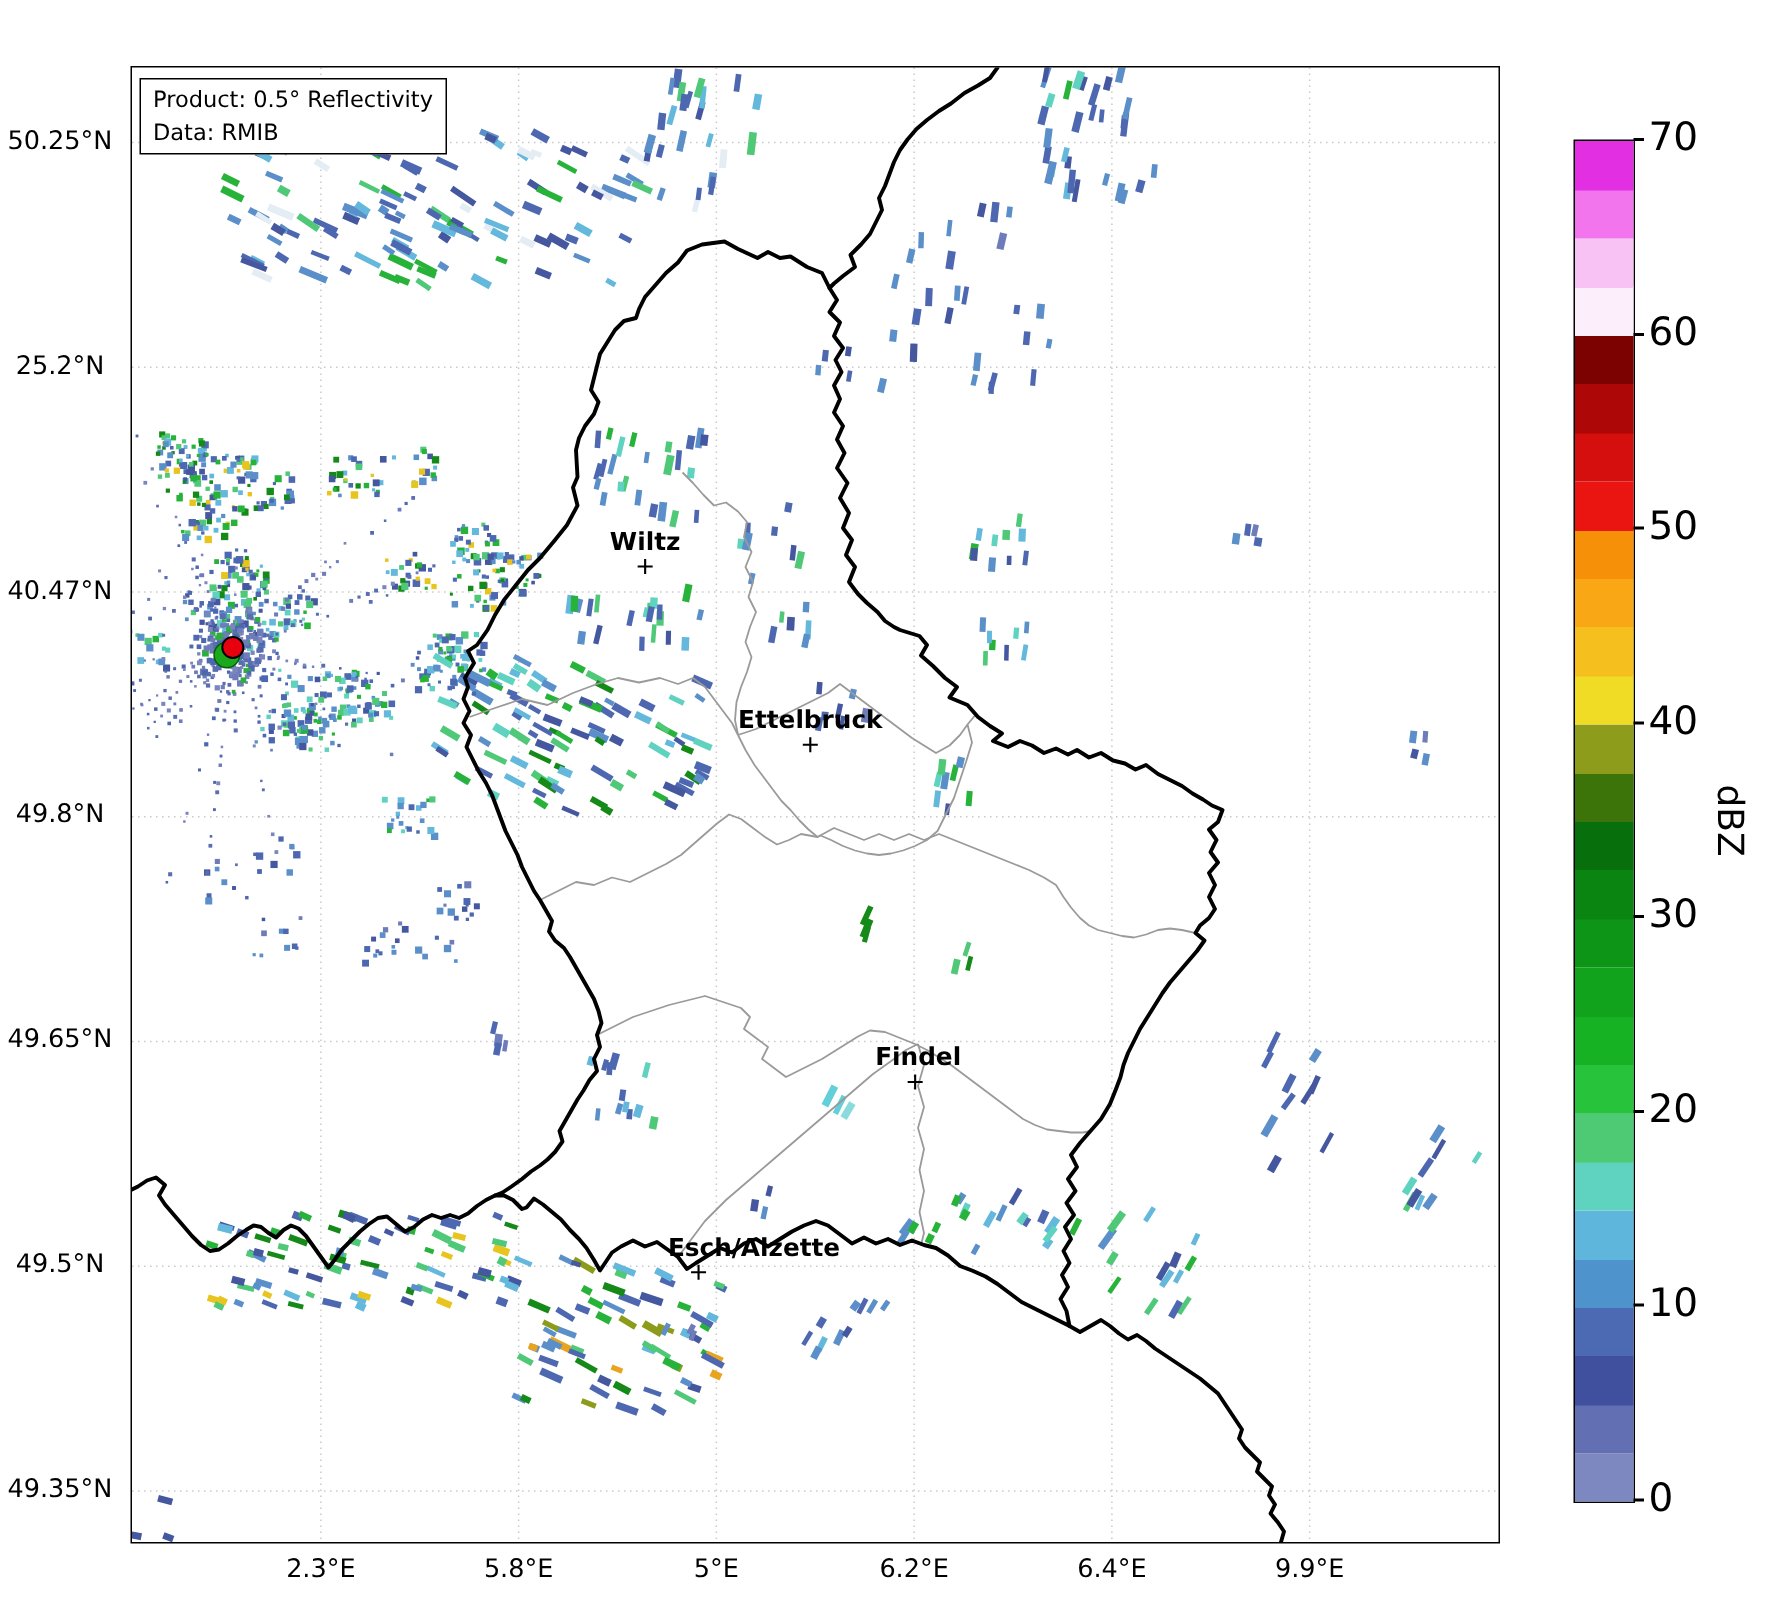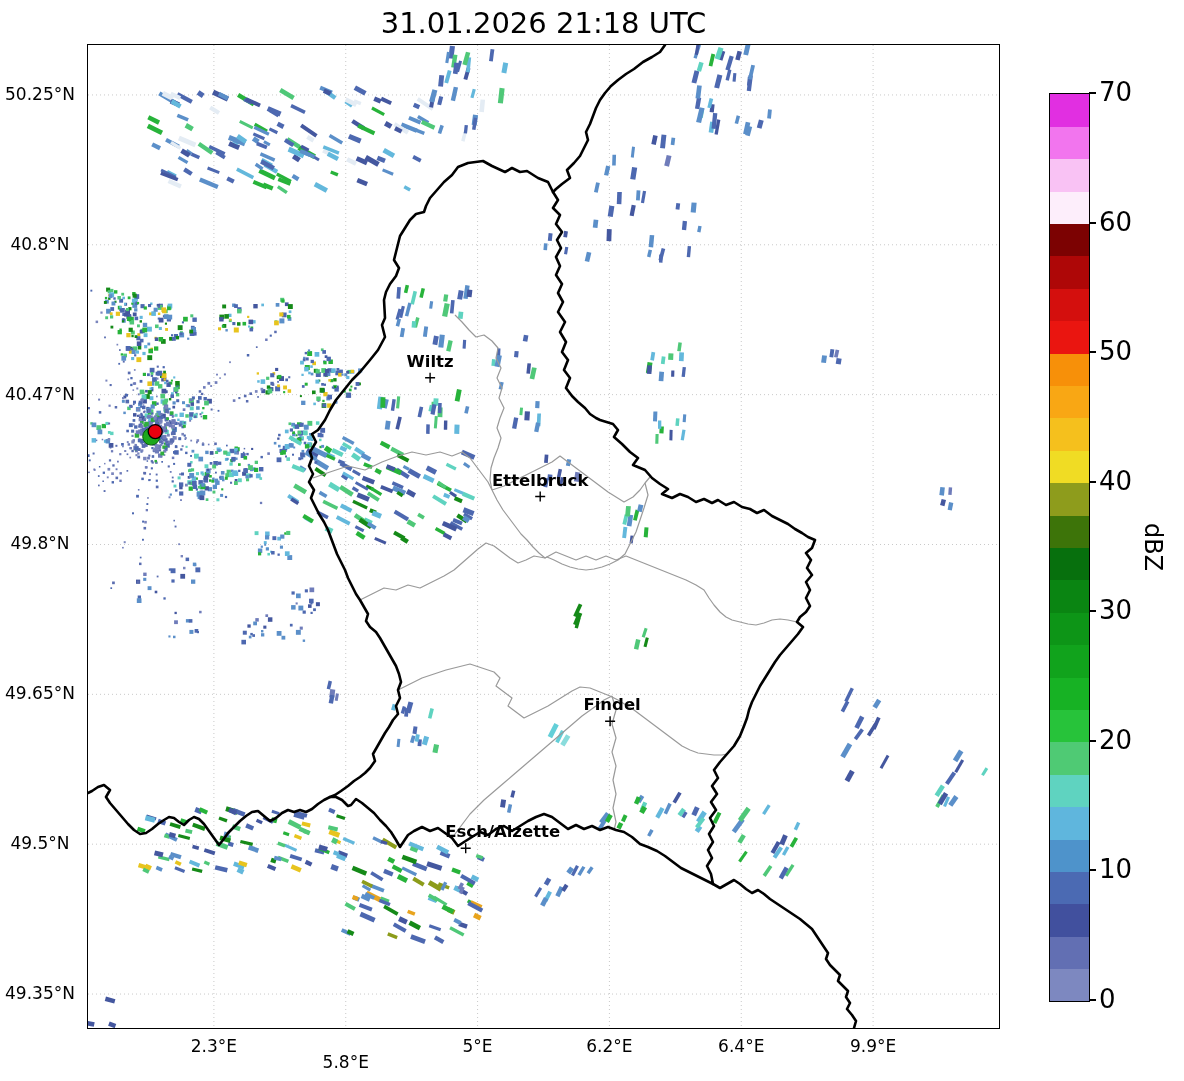--- a/index.html
+++ b/index.html
@@ -19,21 +19,20 @@
   .cbseg{position:absolute;left:0;width:100%;}
   .cbticklabel{position:absolute;font-size:26px;color:#000;}
   .cbtickmark{position:absolute;width:7px;height:2px;background:#000;}
   .cblabel{position:absolute;left:1129px;top:533px;font-size:24px;color:#000;
            transform:rotate(90deg);}
 </style>
 </head>
 <body>
 
 <div class="page">
-  <div class="title">31.01.2026 21:18 UTC</div>
 
   <div class="plot">
     <svg id="map-svg" width="911" height="983">
         <g>
           <line x1="125.90520984081026" y1="0" x2="125.90520984081026" y2="983" stroke="#c9c9c9" stroke-width="1" stroke-dasharray="1 3"></line>
           <line x1="257.74312590448613" y1="0" x2="257.74312590448613" y2="983" stroke="#c9c9c9" stroke-width="1" stroke-dasharray="1 3"></line>
           <line x1="389.581041968162" y1="0" x2="389.581041968162" y2="983" stroke="#c9c9c9" stroke-width="1" stroke-dasharray="1 3"></line>
           <line x1="521.4189580318379" y1="0" x2="521.4189580318379" y2="983" stroke="#c9c9c9" stroke-width="1" stroke-dasharray="1 3"></line>
           <line x1="653.2568740955138" y1="0" x2="653.2568740955138" y2="983" stroke="#c9c9c9" stroke-width="1" stroke-dasharray="1 3"></line>
           <line x1="785.0947901591892" y1="0" x2="785.0947901591892" y2="983" stroke="#c9c9c9" stroke-width="1" stroke-dasharray="1 3"></line>
@@ -1930,33 +1929,37 @@
           <path d="M517.1 676.3H527.1M522.1 671.3V681.3" stroke="#000" stroke-width="1.4" fill="none"></path>
           <text x="524.1" y="665.3" text-anchor="middle" font-size="16.5" font-weight="bold" font-family="&quot;DejaVu Sans&quot;,&quot;Liberation Sans&quot;,sans-serif" fill="#000">Findel</text>
           <path d="M372.7 803.2H382.7M377.7 798.2V808.2" stroke="#000" stroke-width="1.4" fill="none"></path>
           <text x="414.7" y="792.2" text-anchor="middle" font-size="16.5" font-weight="bold" font-family="&quot;DejaVu Sans&quot;,&quot;Liberation Sans&quot;,sans-serif" fill="#000">Esch/Alzette</text>
         </g>
         <g>
           <circle cx="63.2" cy="391.6" r="8.5" fill="#1ca81c" stroke="#0a5c0a" stroke-width="1"></circle>
           <circle cx="67.2" cy="386.6" r="7" fill="#e8000e" stroke="#000" stroke-width="1.3"></circle>
         </g>
       </svg>
+    <div class="infobox">
+      <div>Product: 0.5° Reflectivity</div>
+      <div>Data: RMIB</div>
+    </div>
   </div>
   <div class="frame"></div>
 
   <div id="axis-labels">
       <div class="ytick" style="top: 83.9492px;">50.25°N</div>
-      <div class="ytick" style="top: 233.797px;">40.8°N</div>
+      <div class="ytick" style="top: 233.797px;">25.2°N</div>
       <div class="ytick" style="top: 383.644px;">40.47°N</div>
       <div class="ytick" style="top: 533.492px;">49.8°N</div>
       <div class="ytick" style="top: 683.339px;">49.65°N</div>
       <div class="ytick" style="top: 833.187px;">49.5°N</div>
       <div class="ytick" style="top: 983.035px;">49.35°N</div>
       <div class="xtick" style="left: 168.905px;">2.3°E</div>
-      <div class="xtick" style="left: 300.743px; margin-top: 16px;">5.8°E</div>
+      <div class="xtick" style="left: 300.743px;">5.8°E</div>
       <div class="xtick" style="left: 432.581px;">5°E</div>
       <div class="xtick" style="left: 564.419px;">6.2°E</div>
       <div class="xtick" style="left: 696.257px;">6.4°E</div>
       <div class="xtick" style="left: 828.095px;">9.9°E</div>
     </div>
 
   <div class="cbar">
     <div id="cb-grad">
         <div class="cbseg" style="top: 874.607px; height: 32.8929px; background: rgb(125, 136, 192);"></div>
         <div class="cbseg" style="top: 842.214px; height: 32.8929px; background: rgb(98, 111, 179);"></div>

